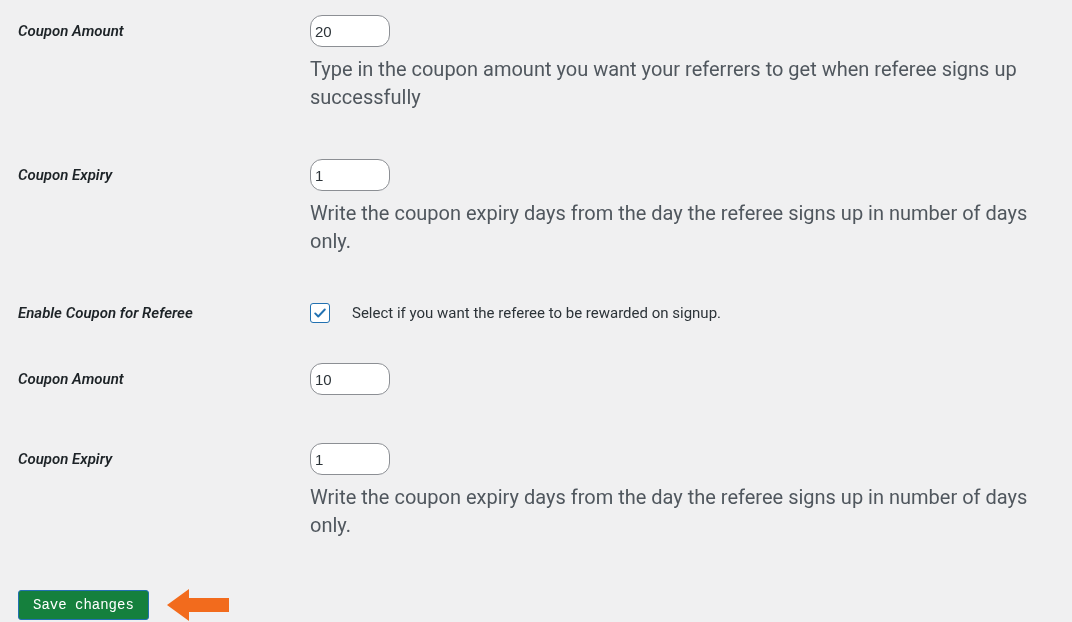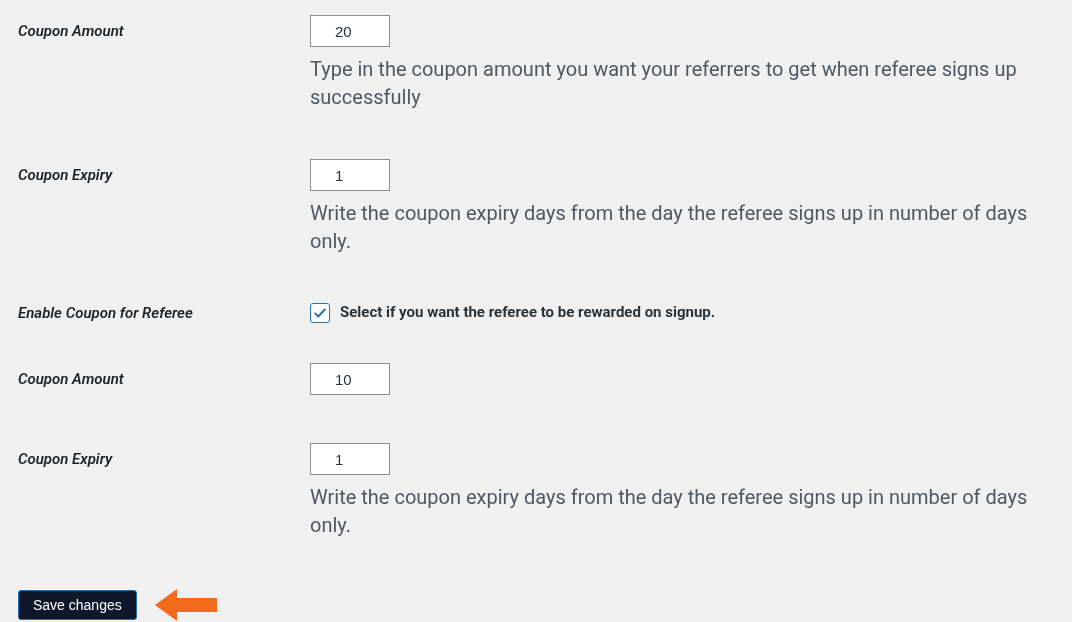--- a/index.html
+++ b/index.html
@@ -23,39 +23,39 @@
       font-size: 15px;
       color: #1d2327;
       padding-top: 7px;
       font-style: italic;
     }
     .form-control {
       flex: 1;
     }
     .text-input {
       border: 1px solid #8c8f94;
-      border-radius: 0;
-      padding: 4px 24px;
+      border-radius: 12px;
+      padding: 4px 4px;
       font-size: 15px;
       width: 80px;
       height: 32px;
       background: #fff;
       color: #2c3338;
     }
     .description {
       font-size: 20px;
       color: #50575e;
       font-weight: 400;
       margin-top: 8px;
       line-height: 1.4;
     }
     .checkbox-wrap {
       display: flex;
-      gap: 10px;
-      font-weight: bold;
+      align-items: center;
+      gap: 22px;
     }
     .checkbox-visual {
       width: 20px;
       height: 20px;
       border: 1.5px solid #2271b1;
       border-radius: 3px;
       background: #fff;
       display: inline-flex;
       align-items: center;
       justify-content: center;
@@ -66,28 +66,29 @@
     .checkbox-label-text { color: #2c3338; font-size: 15px; }
     .row-checkbox .form-label { padding-top: 0px; }
     .row-checkbox { margin-bottom: 40px; align-items: center; }
     .save-row {
       display: flex;
       align-items: center;
       gap: 18px;
       margin-top: 10px;
     }
     .btn-primary {
-      background: #0f172a;
+      background: #15803d;
       color: #fff;
       border: 1px solid #2271b1;
       border-radius: 3px;
       padding: 6px 14px;
       font-size: 14px;
       cursor: pointer;
       font-weight: 400;
+      font-family: Liberation Mono, monospace;
     }
     .arrow-icon { display: inline-flex; align-items: center; }
     .arrow-icon svg { width: 62px; height: 36px; }
   </style>
 </head>
 <body>
 
 <div class="form-row">
   <div class="form-label">Coupon Amount</div>
   <div class="form-control">

